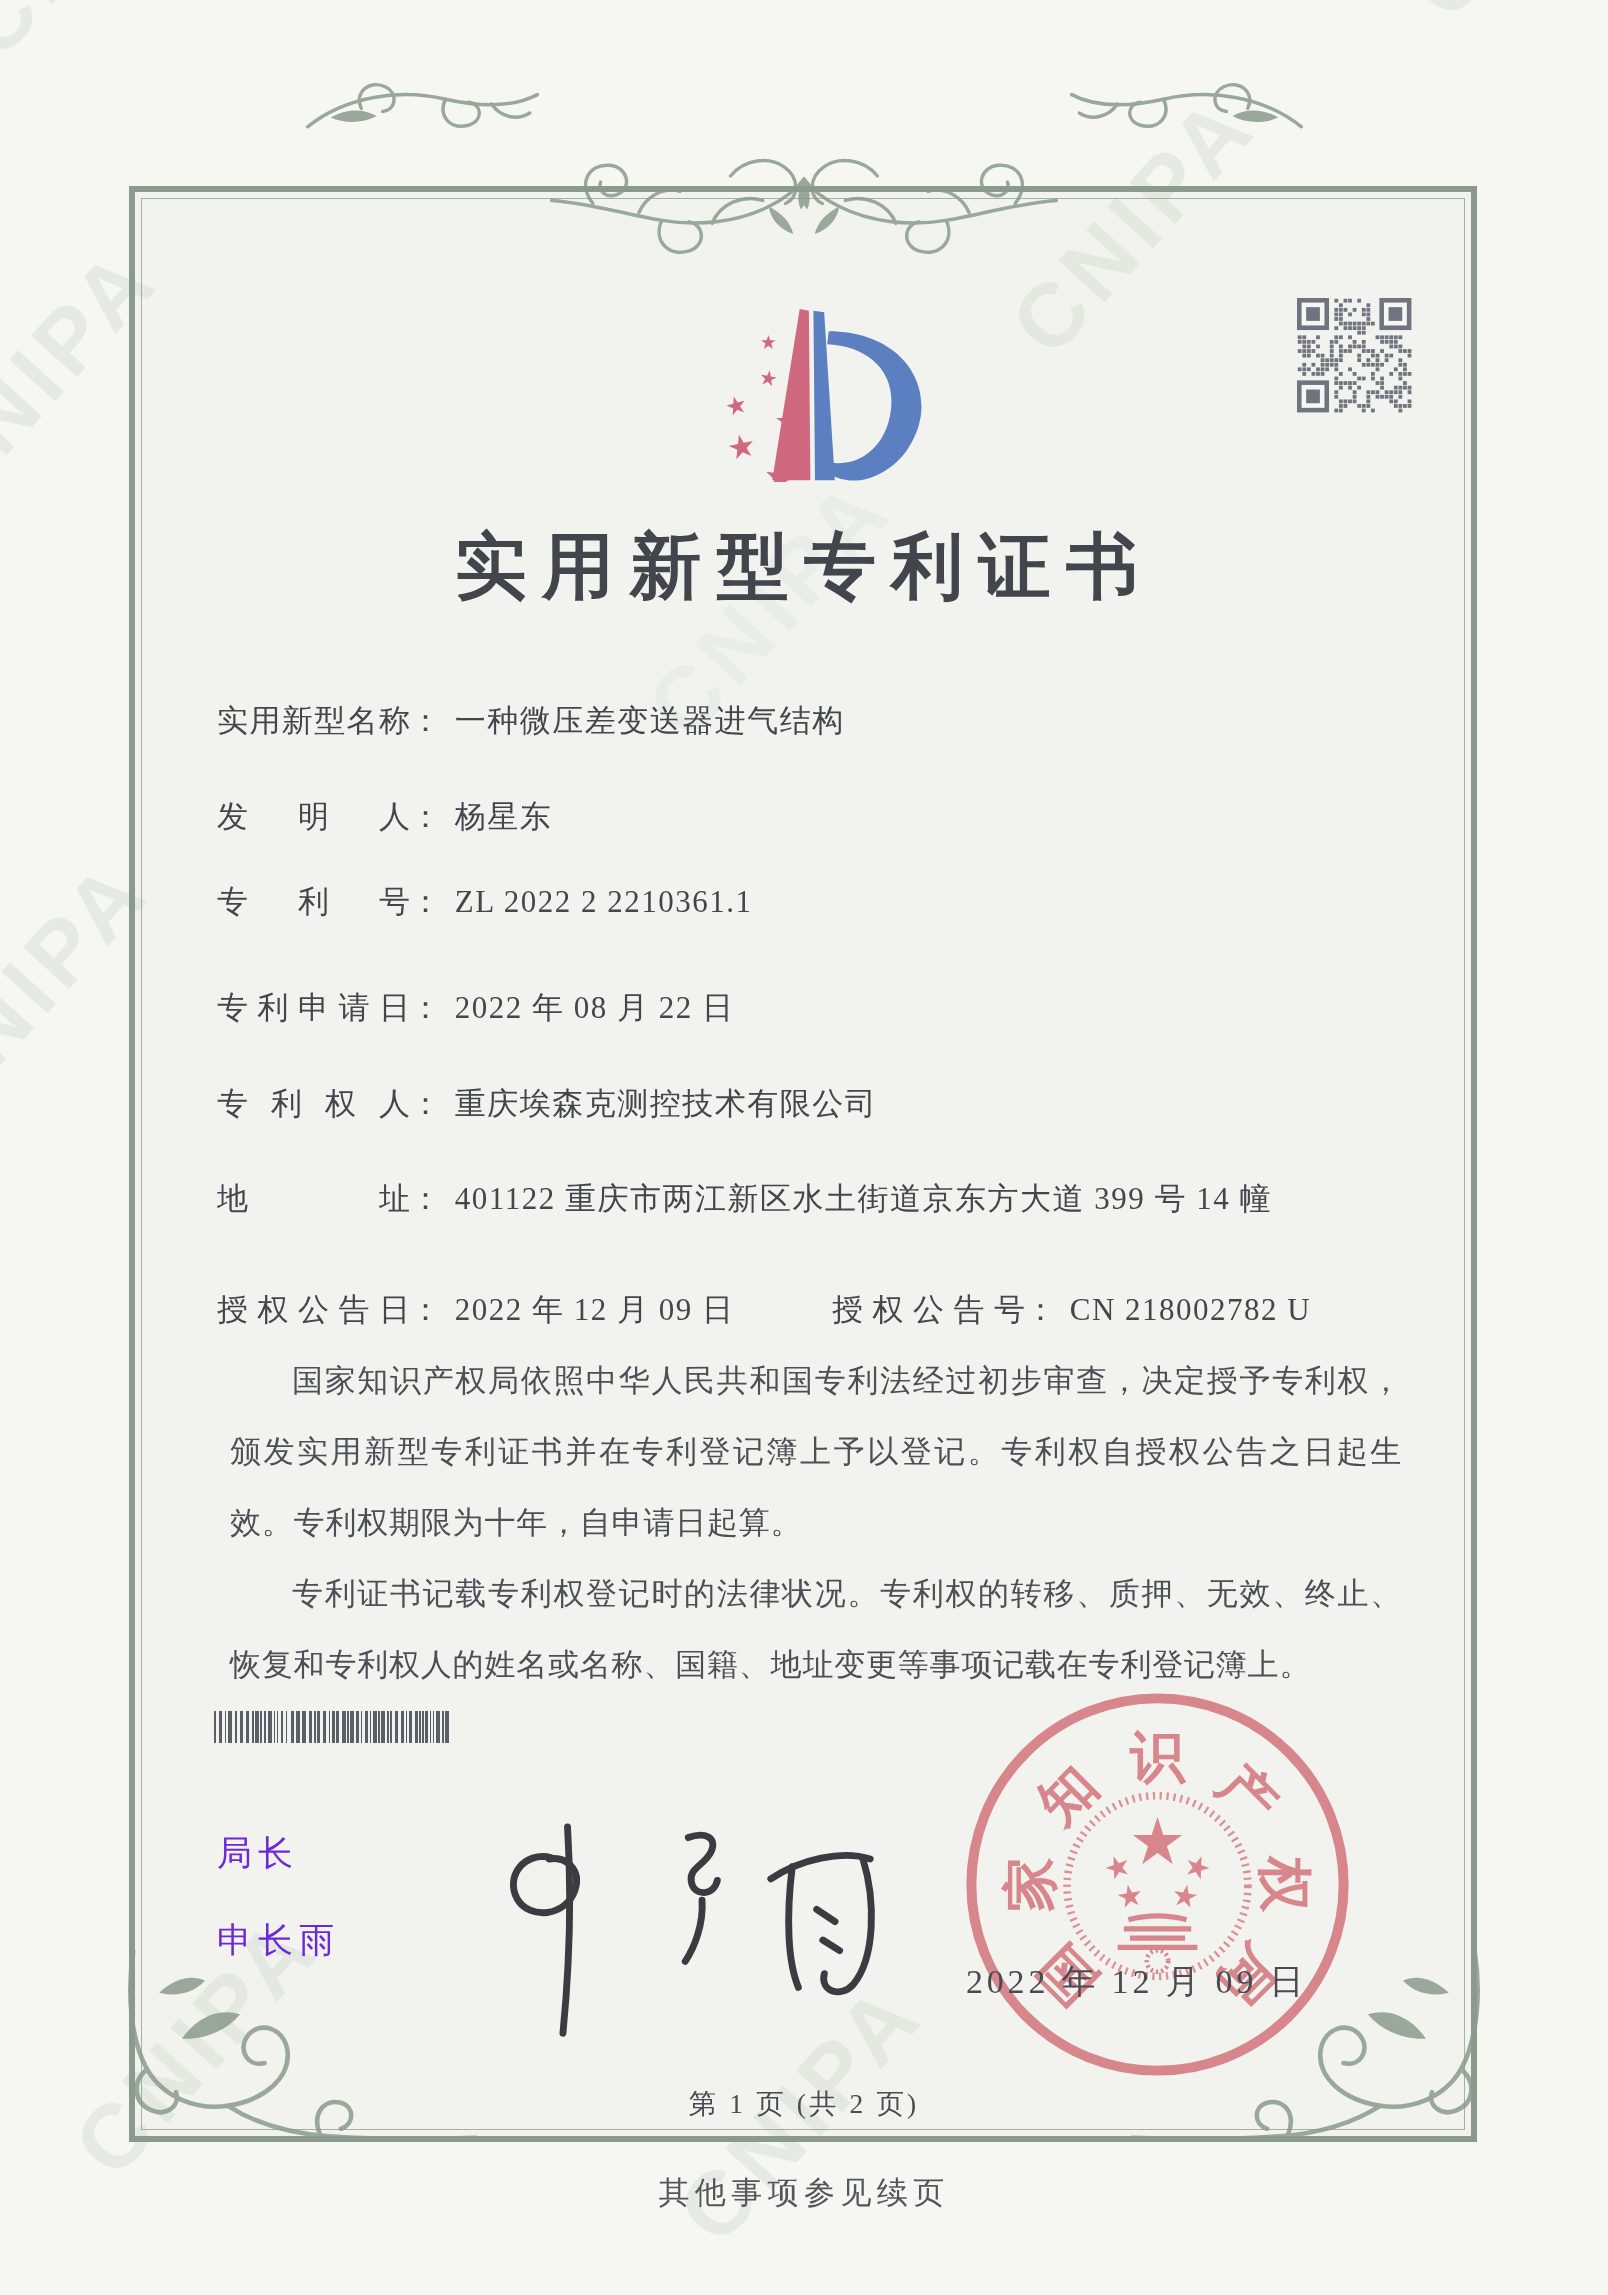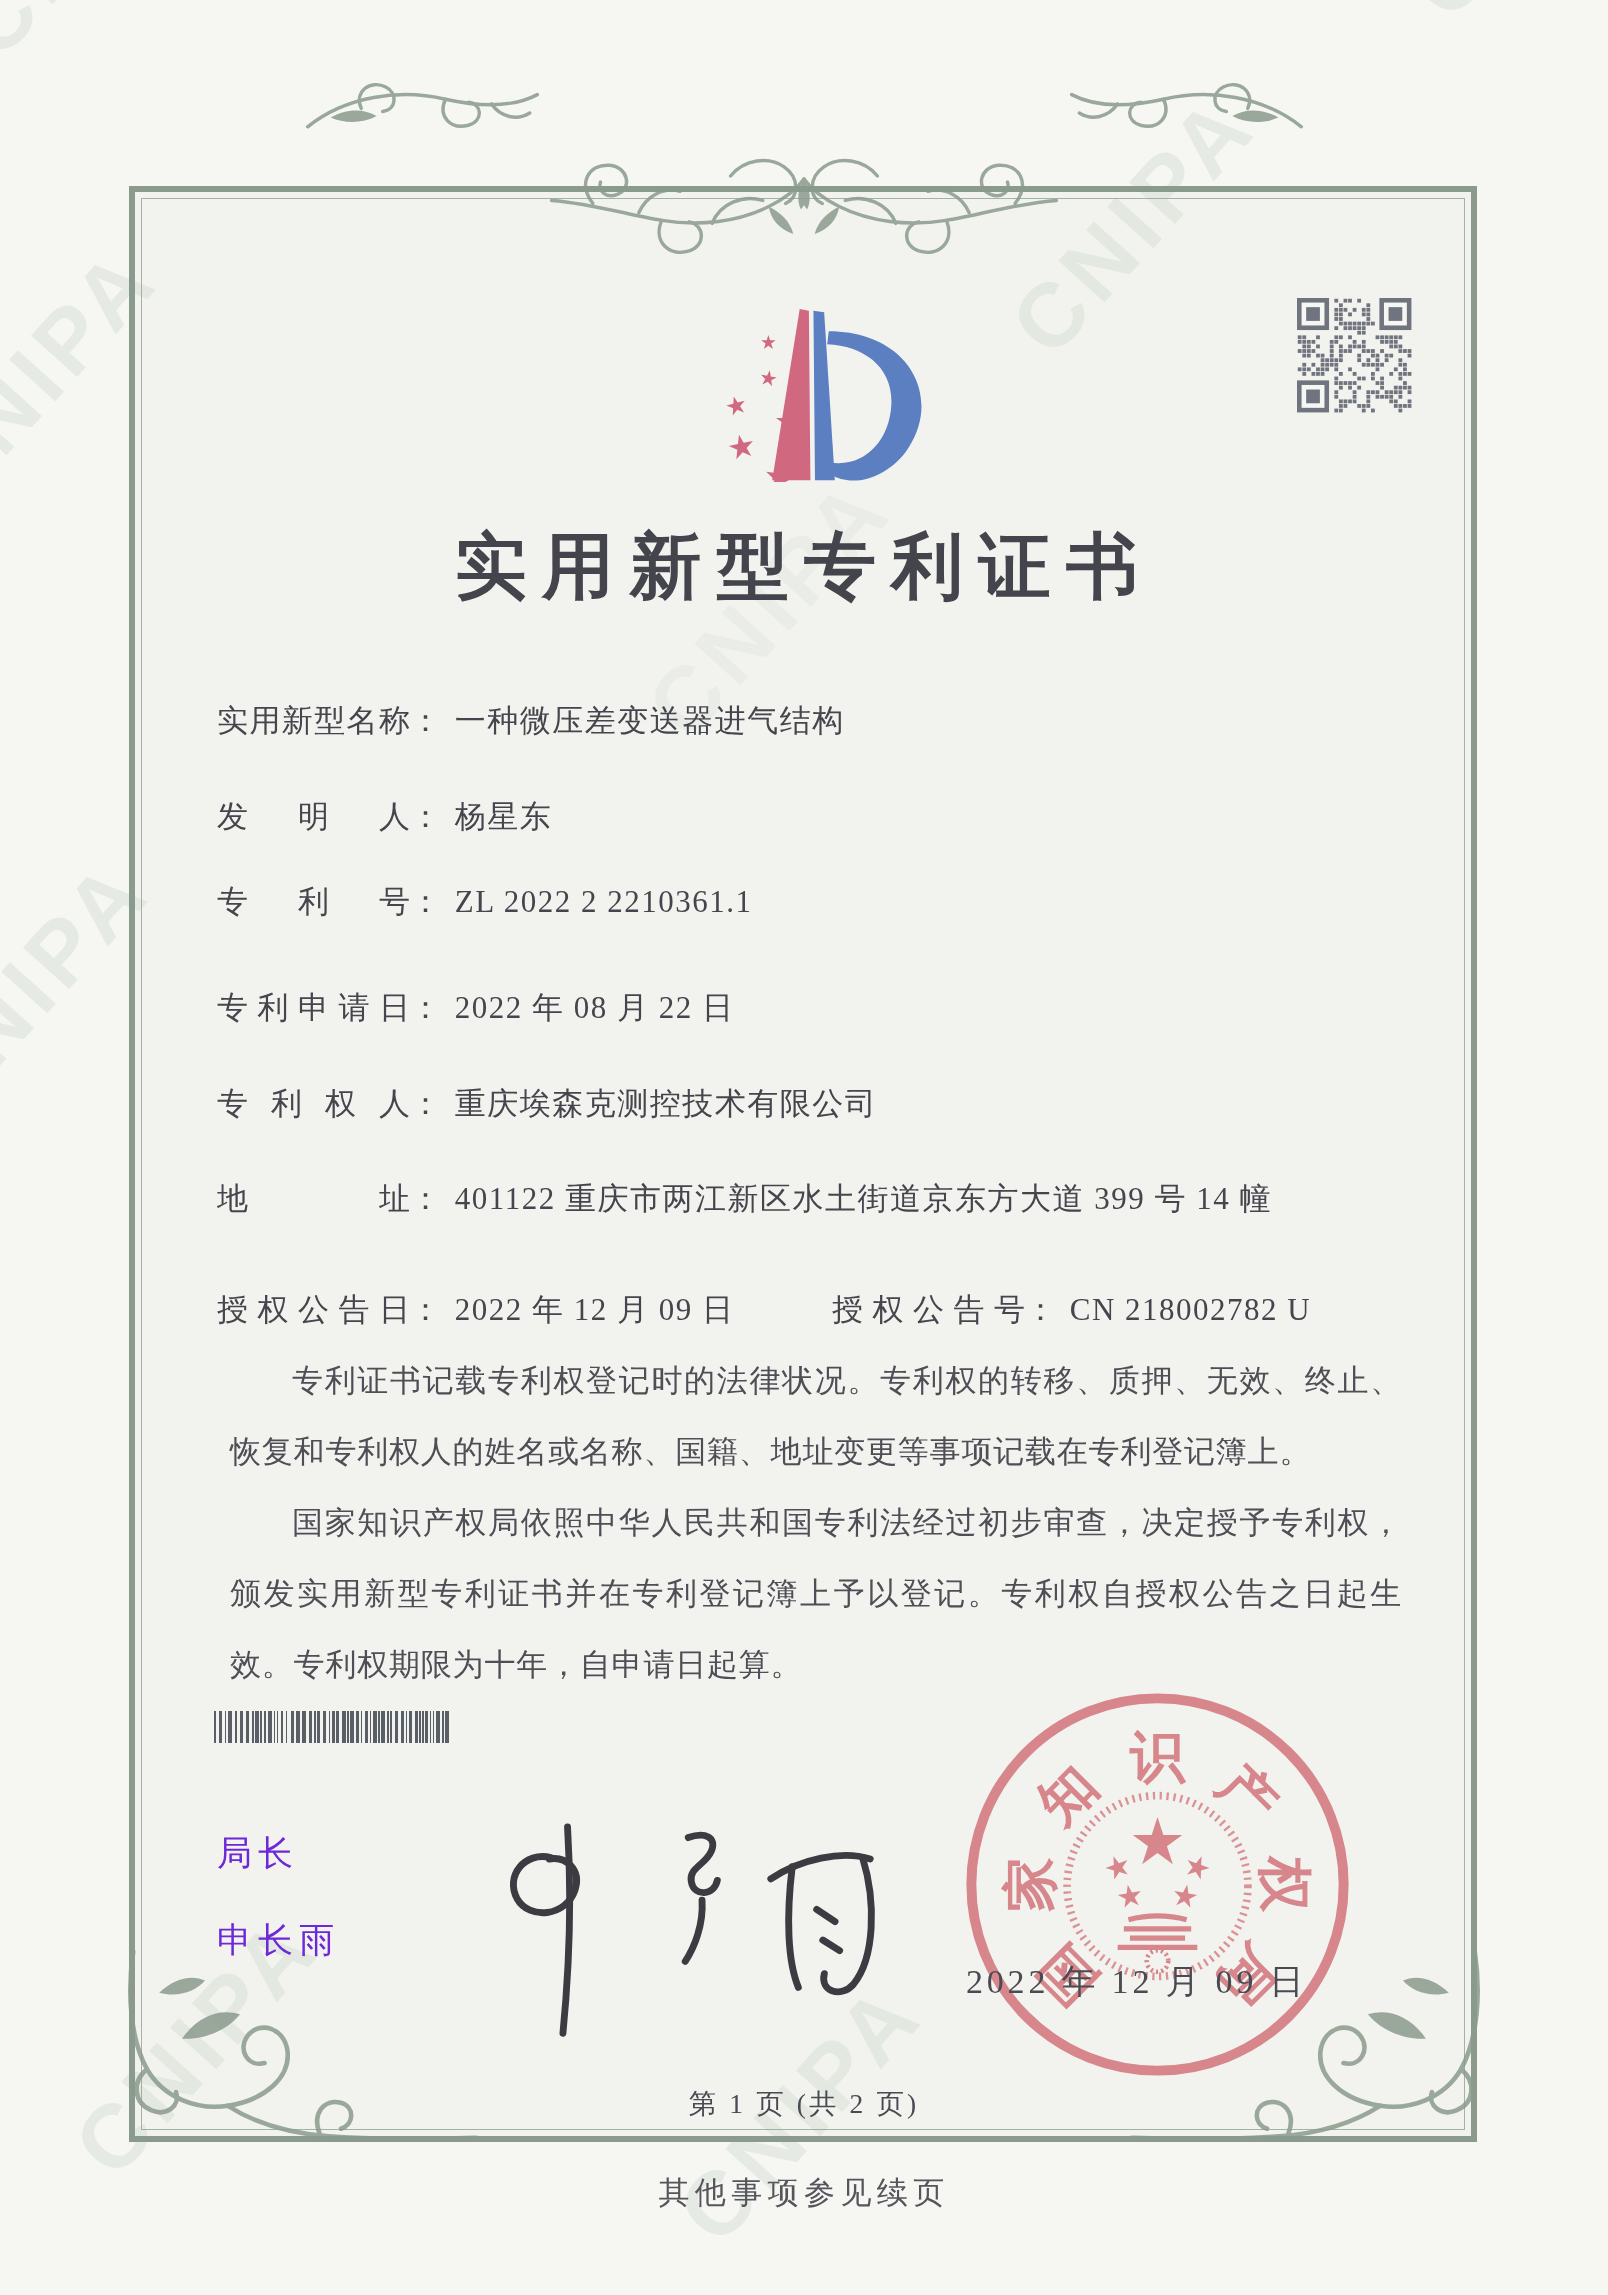--- a/index.html
+++ b/index.html
@@ -415,22 +415,22 @@
     </div>
     <div class="frow" style="top:589px">
       <span class="flabel">授权公告日</span><span class="fcolon">：</span><span class="fvalue">2022 年 12 月 09 日</span>
       <span class="fgroup2">
         <span class="flabel">授权公告号</span><span class="fcolon">：</span><span class="fvalue">CN 218002782 U</span>
       </span>
     </div>
   </div>
 
   <div class="body-text">
+    <p>国家知识产权局依照中华人民共和国专利法经过初步审查，决定授予专利权，颁发实用新型专利证书并在专利登记簿上予以登记。专利权自授权公告之日起生效。专利权期限为十年，自申请日起算。</p>
     <p>专利证书记载专利权登记时的法律状况。专利权的转移、质押、无效、终止、恢复和专利权人的姓名或名称、国籍、地址变更等事项记载在专利登记簿上。</p>
-    <p>国家知识产权局依照中华人民共和国专利法经过初步审查，决定授予专利权，颁发实用新型专利证书并在专利登记簿上予以登记。专利权自授权公告之日起生效。专利权期限为十年，自申请日起算。</p>
   </div>
 
   <div class="barcode" id="barcode">
       <span style="width:2.3px;margin-right:3.1px"></span>
       <span style="width:2.3px;margin-right:3.1px"></span>
       <span style="width:1.5px;margin-right:1.5px"></span>
       <span style="width:3.8px;margin-right:3.1px"></span>
       <span style="width:2.3px;margin-right:3.1px"></span>
       <span style="width:3.1px;margin-right:3.1px"></span>
       <span style="width:3.1px;margin-right:3.1px"></span>

